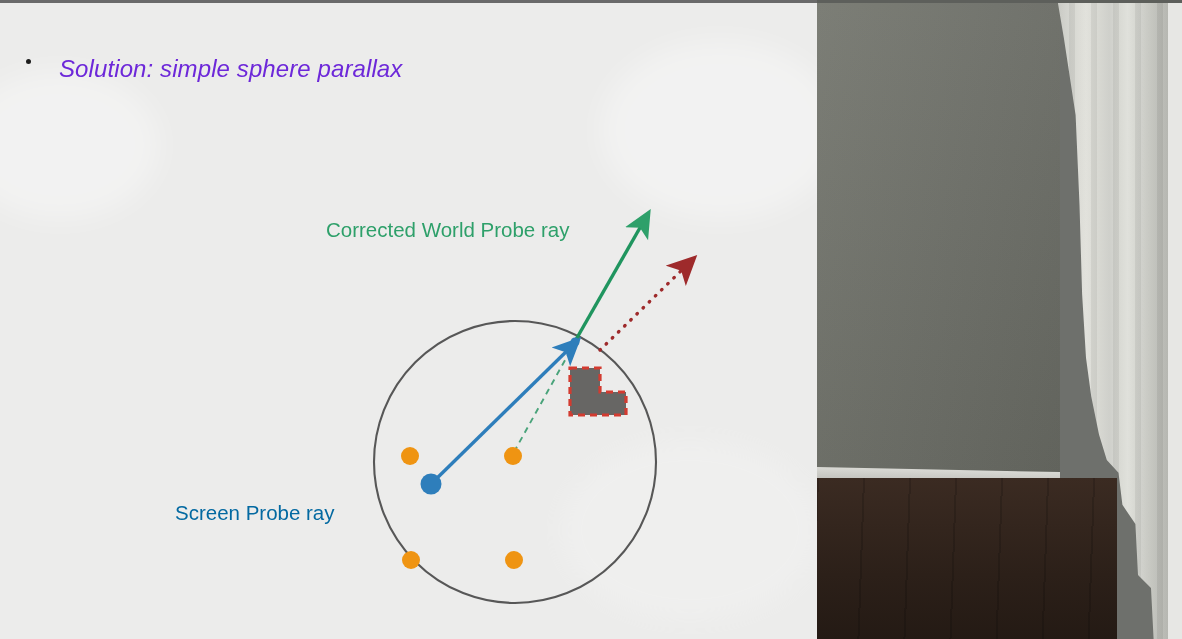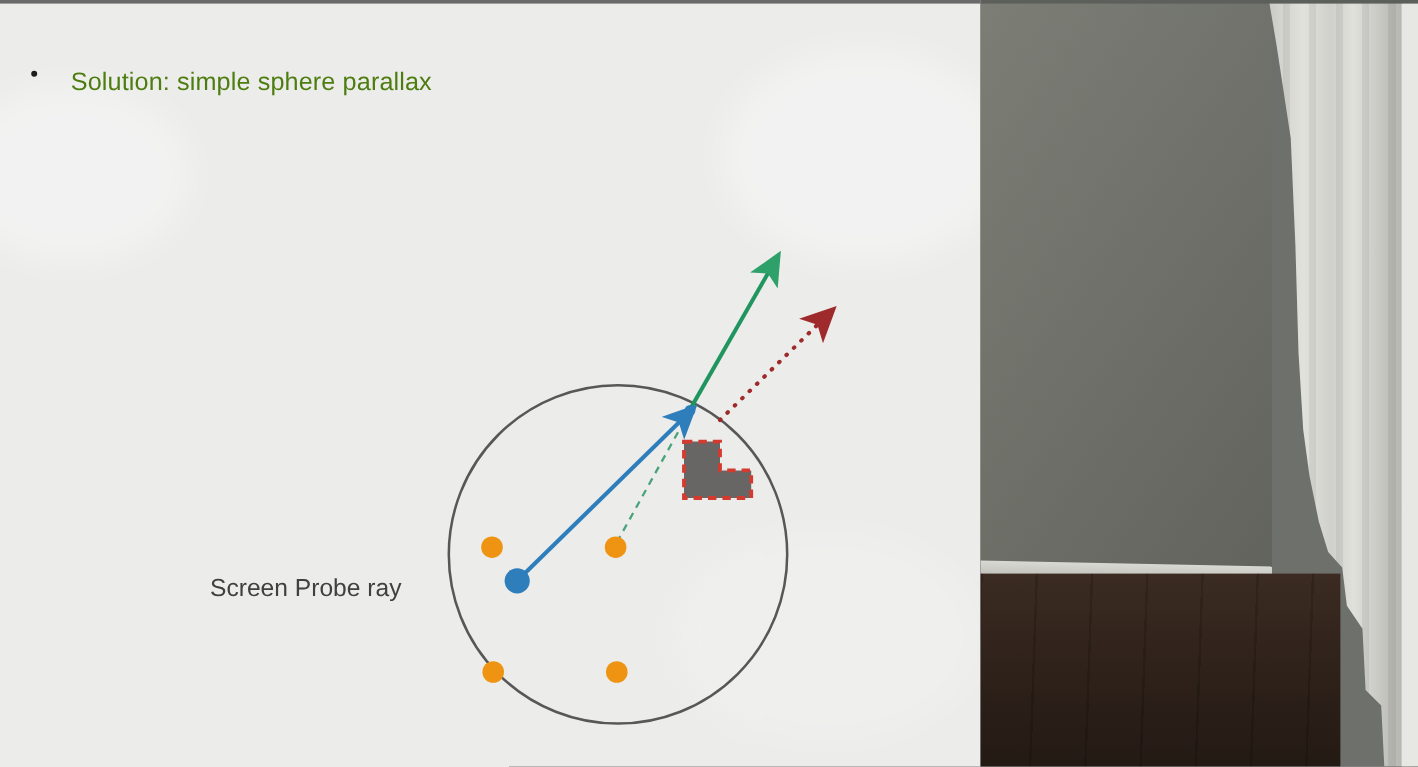--- a/index.html
+++ b/index.html
@@ -48,40 +48,41 @@
   }
   .bullet-dot {
     width: 5px; height: 5px;
     border-radius: 50%;
     background: #1d1d1d;
     margin-top: 14px;
     flex: 0 0 auto;
   }
   .bullet-text {
     margin-left: 28px;
-    color: #4d7c0f;
-    font-size: 21px;
+    color: #6d28d9;
+    font-size: 24px;
     line-height: 47px;
     letter-spacing: 0.1px;
     max-width: 730px;
+    font-style: italic;
   }
 
   
   #diagram {
     position: absolute;
     left: 0; top: 0;
     width: 817px; height: 639px;
   }
   .lbl {
     position: absolute;
     font-size: 20.5px;
     white-space: nowrap;
   }
   #lbl-green { left: 326px; top: 218px; color: #2ea06a; }
-  #lbl-blue  { left: 175px; top: 479px; color: #404040; }
+  #lbl-blue  { left: 175px; top: 501px; color: #0369a1; }
 
   
   #room {
     position: absolute;
     left: 817px; top: 0;
     width: 365px; height: 639px;
     overflow: hidden;
     background: #6e706c;
   }
   #room-wall {
@@ -202,20 +203,21 @@
       <circle cx="410" cy="456" r="9" fill="#ef9412"></circle>
       <circle cx="513" cy="456" r="9" fill="#ef9412"></circle>
       <circle cx="411" cy="560" r="9" fill="#ef9412"></circle>
       <circle cx="514" cy="560" r="9" fill="#ef9412"></circle>
 
       <circle cx="431" cy="484" r="10.5" fill="#2e7ebb"></circle>
 
       <circle cx="575" cy="342" r="4.5" fill="#2e7ebb"></circle>
     </svg>
 
+    <div class="lbl" id="lbl-green">Corrected World Probe ray</div>
     <div class="lbl" id="lbl-blue">Screen Probe ray</div>
   </div>
 
   <div id="room">
     <div id="room-wall"></div>
     <div id="room-wall-shade"></div>
     <div id="room-baseboard"></div>
     <div id="room-floor"></div>
     <div id="room-curtain"></div>
     <div id="room-curtain-folds"></div>

